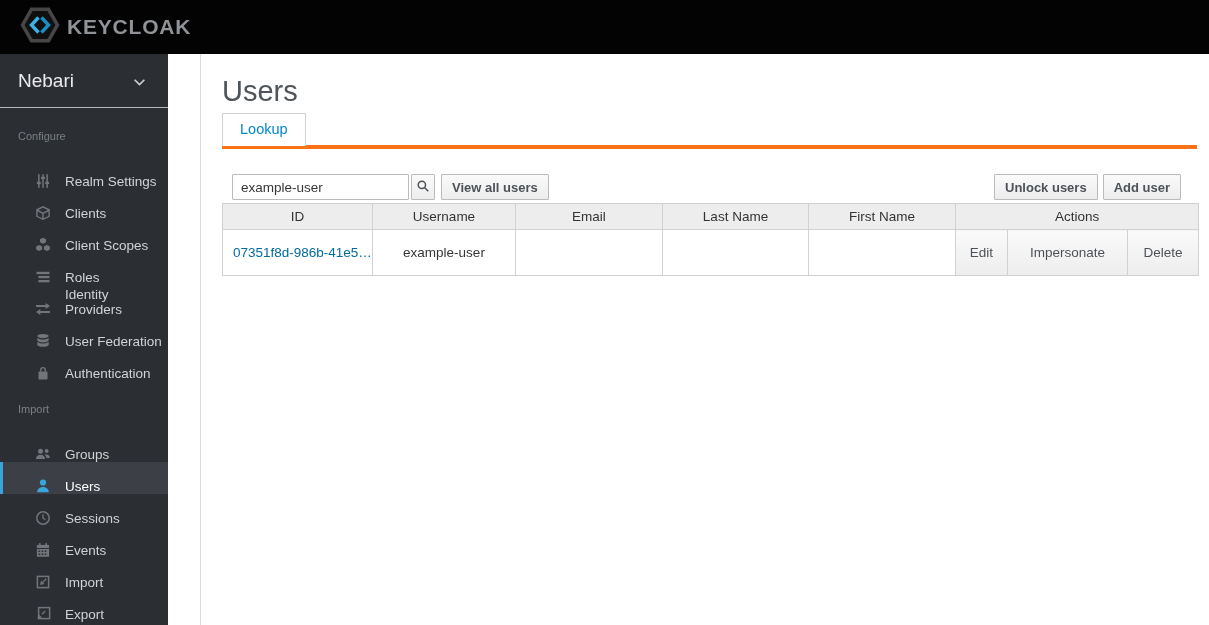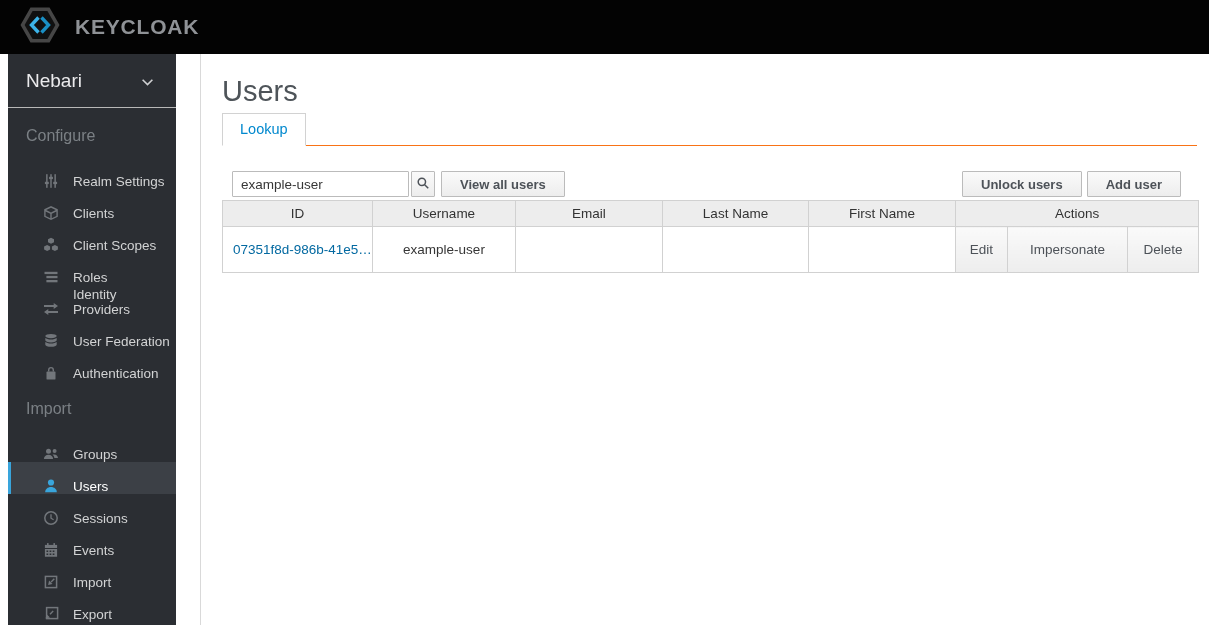--- a/index.html
+++ b/index.html
@@ -11,49 +11,49 @@
     color: #363636;
   }
 
   
   .topbar {
     position: absolute; top: 0; left: 0; right: 0; height: 54px;
     background: #030303;
     display: flex; justify-content: space-between; align-items: stretch;
   }
   .brand {
-    display: flex; align-items: center; gap: 15px;
+    display: flex; align-items: center; gap: 7px;
     padding-left: 20px; cursor: pointer;
   }
   .brand-text {
     color: #8f9296; font-size: 21px; font-weight: 700; letter-spacing: 0.8px;
   }
   .user-menu {
     display: flex; align-items: center; gap: 8px;
     border-left: 1px solid #2d2d2d;
     padding: 0 24px 0 26px; cursor: pointer;
     color: #d4d5d6; font-size: 13px;
   }
   .user-menu svg { display: block; }
 
   
   .sidebar {
-    position: absolute; top: 54px; left: 8px; bottom: 0; width: 168px;
+    position: absolute; top: 54px; left: 0; bottom: 0; width: 168px;
     background: #2b2e33;
   }
   .realm-header {
     height: 54px; padding: 0 22px 0 18px;
     display: flex; align-items: center; justify-content: space-between;
     color: #ebebed; font-size: 19px;
     border-bottom: 1px solid #b8b8b8;
     cursor: pointer;
   }
   .section-label {
     padding: 21px 4px 14px 18px;
-    color: #7b8085; font-size: 16px; line-height: 14px;
+    color: #7b8085; font-size: 11px; line-height: 14px;
   }
   .nav-item {
     height: 32px; display: flex; align-items: flex-end;
     border-left: 3px solid transparent;
     padding-left: 31px; gap: 14px;
     color: #d2d3d4; font-size: 13.5px;
     cursor: pointer;
   }
   .nav-item.active {
     background: #3c4046;
@@ -73,21 +73,21 @@
     position: absolute; top: 54px; left: 200px; right: 0; bottom: 0;
     background: #fff;
     border-left: 1px solid #d9d9d9;
     padding: 20px 12px 0 21px;
   }
   .page-title {
     font-size: 29px; font-weight: 300; color: #4e5459; line-height: 34px;
     margin-bottom: 5px;
   }
   .tabs {
-    display: flex; border-bottom: 1px solid #f97316;
+    display: flex; border-bottom: 4px solid #f97316;
   }
   .tab {
     padding: 6px 17px; font-size: 14.5px; line-height: 19px;
     color: #0088ce; background: #fff;
     border: 1px solid #d2d2d2; border-bottom: 1px solid #fff;
     margin-bottom: -1px; cursor: pointer;
   }
 
   .toolbar {
     margin-top: 25px; width: 976px;
@@ -96,21 +96,21 @@
   .toolbar-left { display: flex; align-items: center; padding-left: 10px; }
   .toolbar-right { display: flex; align-items: center; gap: 5px; padding-right: 17px; }
   .search-input {
     width: 177px; height: 26px;
     border: 1px solid #bbb; border-radius: 1px;
     padding: 3px 8px; font-size: 13.5px; color: #363636;
     font-family: "Liberation Sans", sans-serif;
     outline: none;
   }
   .btn {
-    height: 26px; padding: 3px 18px;
+    height: 26px; padding: 3px 10px;
     font-size: 13px; font-weight: 600; color: #4d5258;
     font-family: "Liberation Sans", sans-serif;
     background: linear-gradient(to bottom, #fafafa 0%, #ededed 100%);
     border: 1px solid #bbb; border-radius: 1px;
     cursor: pointer; white-space: nowrap;
   }
   .btn-search {
     width: 24px; margin-left: 2px; padding: 0;
     display: inline-flex; align-items: center; justify-content: center;
   }

